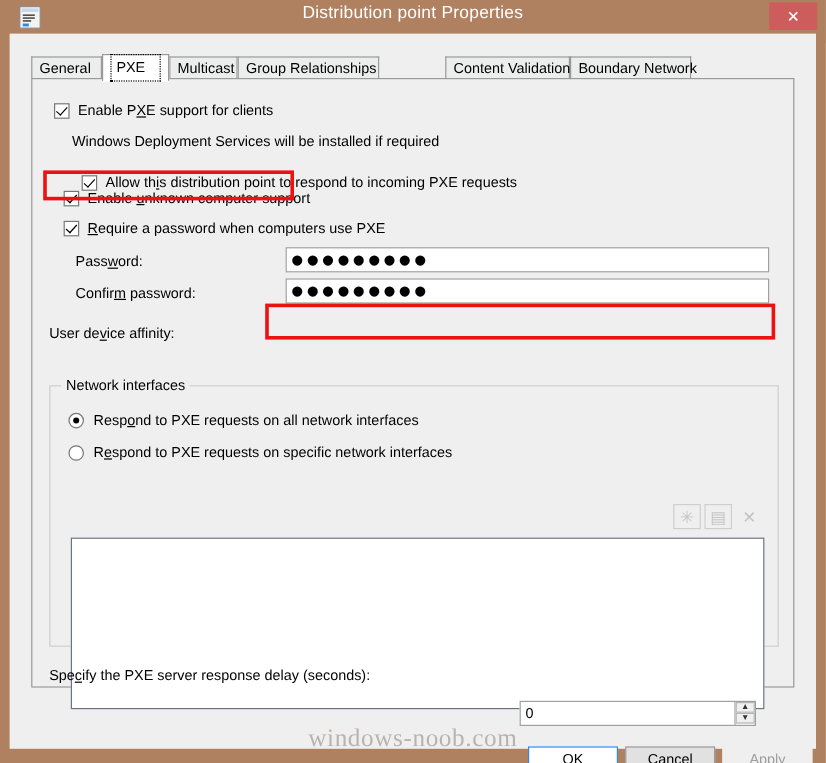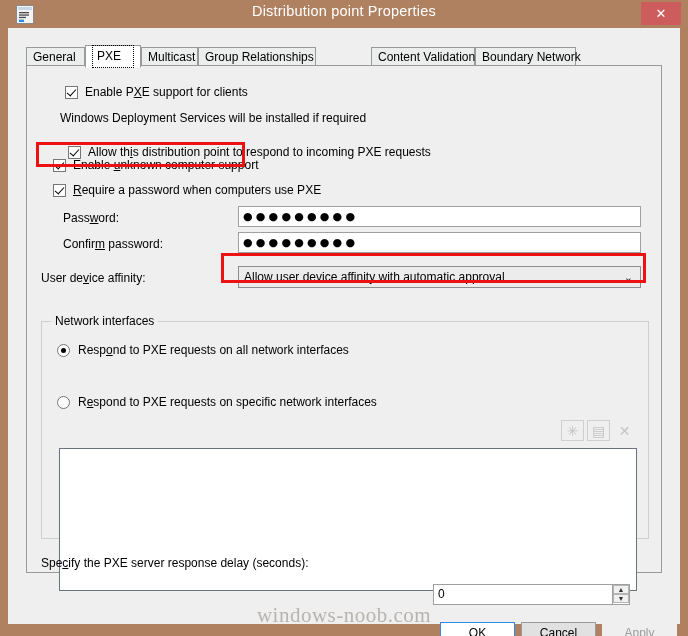--- a/index.html
+++ b/index.html
@@ -380,21 +380,21 @@
       <div class="tab" style="left:345px; width:104px;">
         <span>Content Validation</span>
       </div>
       <div class="tab" style="left:449px; width:101px;">
         <span>Boundary Network</span>
       </div>
     </div>
 
     <div id="panel">
 
-      <div class="chk-row" style="left:26px; top:19px;padding-left:12px;">
+      <div class="chk-row" style="left:6px; top:19px;padding-left:12px;">
         <span class="checkbox checked"></span>
         <span>Enable P<span class="u">X</span>E support for clients</span>
       </div>
 
       <div class="static-text" style="left:33px; top:45px;">Windows Deployment Services will be installed if required</div>
 
       <div class="chk-row" style="left:41px; top:68px;margin-top:11px;">
         <span class="checkbox checked"></span>
         <span>Allow th<span class="u">i</span>s distribution point to respond to incoming PXE requests</span>
       </div>
@@ -409,34 +409,30 @@
         <span><span class="u">R</span>equire a password when computers use PXE</span>
       </div>
 
       <div class="static-text" style="left:36px; top:145px;">Pass<span class="u">w</span>ord:</div>
       <div class="textbox pwdots" style="left:211px; top:140px; width:403px; height:21px;">●●●●●●●●●</div>
 
       <div class="static-text" style="left:36px; top:171px;">Confir<span class="u">m</span> password:</div>
       <div class="textbox pwdots" style="left:211px; top:166px; width:403px; height:21px;">●●●●●●●●●</div>
 
       <div class="static-text" style="left:14px; top:205px;">User de<span class="u">v</span>ice affinity:</div>
-      <div class="combo" style="left:211px; top:200px; width:403px; height:22px;">
-        <span>Allow user device affinity with automatic approval</span>
-        <span class="combo-arrow">⌄</span>
-      </div>
 
       <div id="groupbox">
         <div id="groupbox-label">Network interfaces</div>
 
         <div class="radio-row" style="left:15px; top:21px;">
           <span class="radio selected"></span>
           <span>Resp<span class="u">o</span>nd to PXE requests on all network interfaces</span>
         </div>
 
-        <div class="radio-row" style="left:15px; top:48px;margin-top:25px;">
+        <div class="radio-row" style="left:15px; top:48px;">
           <span class="radio"></span>
           <span>R<span class="u">e</span>spond to PXE requests on specific network interfaces</span>
         </div>
 
         <div class="toolbtn" style="left:519px; top:98px;">✳</div>
         <div class="toolbtn" style="left:545px; top:98px;">▤</div>
         <div class="toolbtn" style="left:571px; top:98px; border-color:#efeff0;">✕</div>
 
         <div id="nic-list"></div>
       </div>

